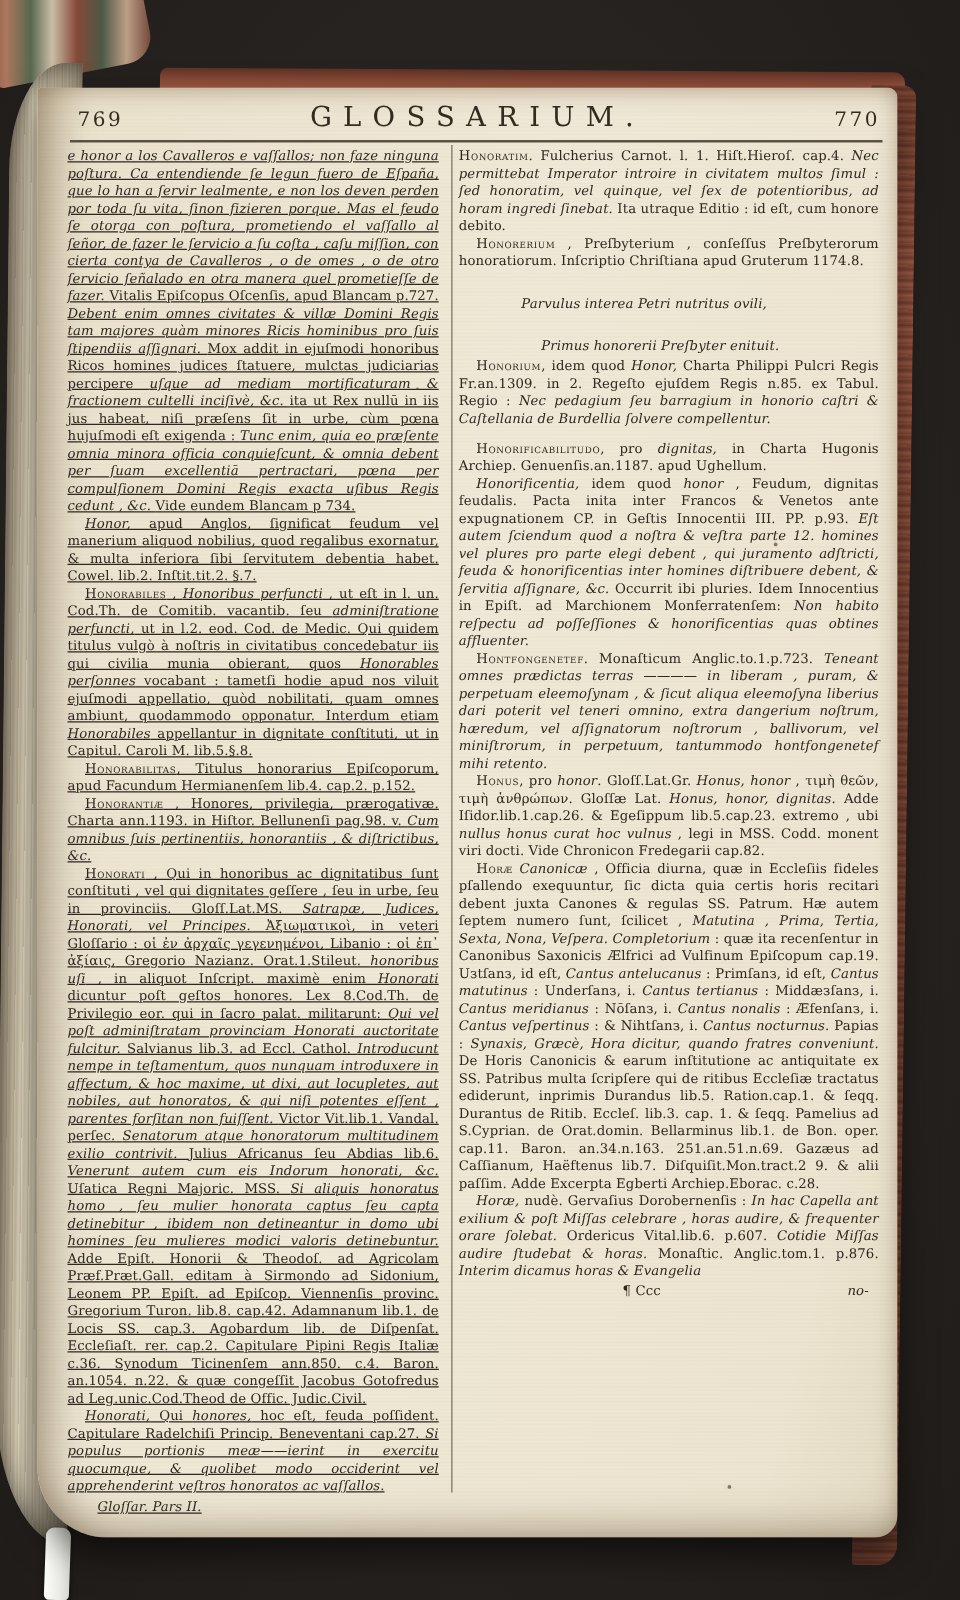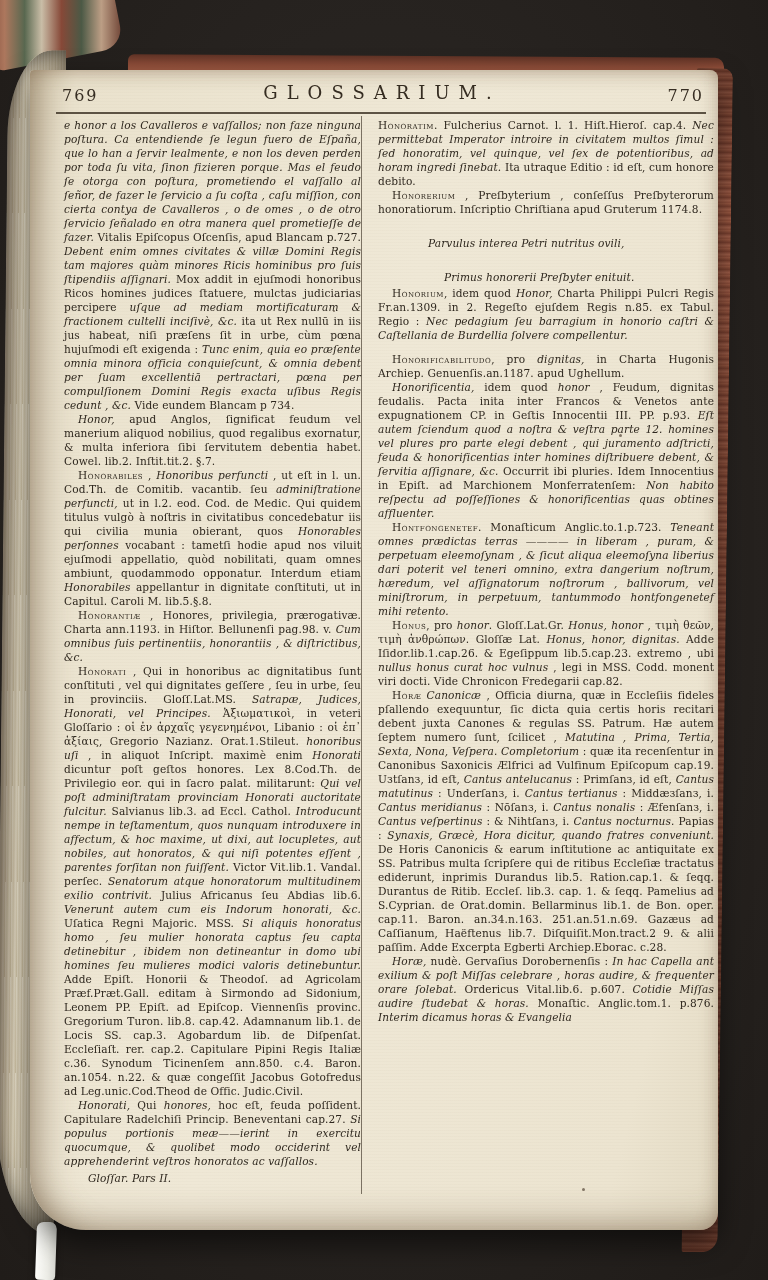--- a/index.html
+++ b/index.html
@@ -66,29 +66,29 @@
   }
   .speck{position:absolute;border-radius:50%;background:#4a3b2c;opacity:.65;}
 
   
   #page-header{position:absolute;left:28px;top:12px;width:648px;height:30px;}
   .pagenum{position:absolute;top:4px;font-size:16px;letter-spacing:2px;color:#362d22;}
   #pn-left{left:4px;}
   #pn-right{right:2px;}
   #page-title{
     position:absolute;left:50%;top:0;transform:translateX(-50%);
-    font-size:18px;letter-spacing:9px;white-space:nowrap;color:#352c21;
+    font-size:22px;letter-spacing:9px;white-space:nowrap;color:#352c21;
   }
   #header-rule{position:absolute;left:26px;top:42px;width:650px;height:2px;background:#43382a;opacity:.85;}
   #column-divider{position:absolute;left:331px;top:46px;width:1px;height:1078px;background:rgba(62,50,38,.65);}
 
   
   .col{position:absolute;top:48px;font-size:10.6px;line-height:14px;color:#2e271e;}
-  #column-left{left:34px;width:297px;}
-  #column-right{left:348px;width:336px;}
+  #column-left{left:24px;width:297px;text-decoration:underline;}
+  #column-right{left:337px;width:336px;}
   .para{margin:0;text-align:justify;letter-spacing:.1px;}
   .p-ind{text-indent:14px;}
   .p-gap{margin-top:10px;}
   .p-verse{font-style:italic;text-align:left;margin-top:20px;}
   .p-verse.v1{margin-left:50px;}
   .p-verse.v2{margin-left:66px;margin-bottom:2px;}
   .p-sig{font-style:italic;margin-left:24px;margin-top:3px;text-align:left;}
   .p-sigrow{position:relative;height:16px;margin-top:2px;text-align:left;}
   .p-sigrow .s0{position:absolute;left:39%;}
   .p-sigrow .s1{position:absolute;right:8px;font-style:italic;}
@@ -112,36 +112,41 @@
       <span id="page-title">GLOSSARIUM.</span>
       <span class="pagenum" id="pn-right">770</span>
     </div>
     <div id="header-rule"></div>
     <div id="column-divider"></div>
 
     <div class="col" id="column-left">
         <p class="para"><span class="seg-i s0">e honor a los Cavalleros e vaſſallos; non faze ninguna poſtura. Ca entendiende ſe legun fuero de Eſpaña, que lo han a ſervir lealmente, e non los deven perden por toda ſu vita, ſinon fizieren porque. Mas el feudo ſe otorga con poſtura, prometiendo el vaſſallo al ſeñor, de fazer le ſervicio a ſu coſta , caſu miſſion, con cierta contya de Cavalleros , o de omes , o de otro ſervicio ſeñalado en otra manera quel prometieſſe de fazer. </span><span class="seg-r s1">Vitalis Epiſcopus Oſcenſis, apud Blancam p.727. </span><span class="seg-i s2">Debent enim omnes civitates &amp; villæ Domini Regis tam majores quàm minores Ricis hominibus pro ſuis ſtipendiis aſſignari. </span><span class="seg-r s3">Mox addit in ejuſmodi honoribus Ricos homines judices ſtatuere, mulctas judiciarias percipere </span><span class="seg-i s4">uſque ad mediam mortificaturam &amp; fractionem cultelli inciſivè, &amp;c. </span><span class="seg-r s5">ita ut Rex nullū in iis jus habeat, niſi præſens ſit in urbe, cùm pœna hujuſmodi eſt exigenda : </span><span class="seg-i s6">Tunc enim, quia eo præſente omnia minora officia conquieſcunt, &amp; omnia debent per ſuam excellentiā pertractari, pœna per compulſionem Domini Regis exacta uſibus Regis cedunt , &amp;c. </span><span class="seg-r s7">Vide eundem Blancam p 734.</span></p>
         <p class="para p-ind"><span class="seg-i s0">Honor,</span><span class="seg-r s1"> apud Anglos, ſignificat feudum vel manerium aliquod nobilius, quod regalibus exornatur, &amp; multa inferiora ſibi ſervitutem debentia habet. Cowel. lib.2. Inſtit.tit.2. §.7.</span></p>
         <p class="para p-ind"><span class="seg-c s0">Honorabiles</span><span class="seg-r s1"> , </span><span class="seg-i s2">Honoribus perfuncti</span><span class="seg-r s3"> , ut eſt in l. un. Cod.Th. de Comitib. vacantib. ſeu </span><span class="seg-i s4">adminiſtratione perfuncti,</span><span class="seg-r s5"> ut in l.2. eod. Cod. de Medic. Qui quidem titulus vulgò à noſtris in civitatibus concedebatur iis qui civilia munia obierant, quos </span><span class="seg-i s6">Honorables perſonnes</span><span class="seg-r s7"> vocabant : tametſi hodie apud nos viluit ejuſmodi appellatio, quòd nobilitati, quam omnes ambiunt, quodammodo opponatur. Interdum etiam </span><span class="seg-i s8">Honorabiles</span><span class="seg-r s9"> appellantur in dignitate conſtituti, ut in Capitul. Caroli M. lib.5.§.8.</span></p>
+        <p class="para p-ind"><span class="seg-c s0">Honorabilitas</span><span class="seg-r s1">, Titulus honorarius Epiſcoporum, apud Facundum Hermianenſem lib.4. cap.2. p.152.</span></p>
         <p class="para p-ind"><span class="seg-c s0">Honorantiæ</span><span class="seg-r s1"> , Honores, privilegia, prærogativæ. Charta ann.1193. in Hiſtor. Bellunenſi pag.98. v. </span><span class="seg-i s2">Cum omnibus ſuis pertinentiis, honorantiis , &amp; diſtrictibus, &amp;c.</span></p>
         <p class="para p-ind"><span class="seg-c s0">Honorati</span><span class="seg-r s1"> , Qui in honoribus ac dignitatibus ſunt conſtituti , vel qui dignitates geſſere , ſeu in urbe, ſeu in provinciis. Gloſſ.Lat.MS. </span><span class="seg-i s2">Satrapæ, Judices, Honorati, vel Principes. </span><span class="seg-g s3">Ἀξιωματικοὶ,</span><span class="seg-r s4"> in veteri Gloſſario : </span><span class="seg-g s5">οἱ ἐν ἀρχαῖς γεγενημένοι,</span><span class="seg-r s6"> Libanio : </span><span class="seg-g s7">οἱ ἐπ᾽ ἀξίαις,</span><span class="seg-r s8"> Gregorio Nazianz. Orat.1.Stileut. </span><span class="seg-i s9">honoribus uſi</span><span class="seg-r s10"> , in aliquot Inſcript. maximè enim </span><span class="seg-i s11">Honorati</span><span class="seg-r s12"> dicuntur poſt geſtos honores. Lex 8.Cod.Th. de Privilegio eor. qui in ſacro palat. militarunt: </span><span class="seg-i s13">Qui vel poſt adminiſtratam provinciam Honorati auctoritate fulcitur. </span><span class="seg-r s14">Salvianus lib.3. ad Eccl. Cathol. </span><span class="seg-i s15">Introducunt nempe in teſtamentum, quos nunquam introduxere in affectum, &amp; hoc maxime, ut dixi, aut locupletes, aut nobiles, aut honoratos, &amp; qui niſi potentes eſſent , parentes forſitan non fuiſſent. </span><span class="seg-r s16">Victor Vit.lib.1. Vandal. perſec. </span><span class="seg-i s17">Senatorum atque honoratorum multitudinem exilio contrivit. </span><span class="seg-r s18">Julius Africanus ſeu Abdias lib.6. </span><span class="seg-i s19">Venerunt autem cum eis Indorum honorati, &amp;c. </span><span class="seg-r s20">Uſatica Regni Majoric. MSS. </span><span class="seg-i s21">Si aliquis honoratus homo , ſeu mulier honorata captus ſeu capta detinebitur , ibidem non detineantur in domo ubi homines ſeu mulieres modici valoris detinebuntur. </span><span class="seg-r s22">Adde Epiſt. Honorii &amp; Theodoſ. ad Agricolam Præf.Præt.Gall. editam à Sirmondo ad Sidonium, Leonem PP. Epiſt. ad Epiſcop. Viennenſis provinc. Gregorium Turon. lib.8. cap.42. Adamnanum lib.1. de Locis SS. cap.3. Agobardum lib. de Diſpenſat. Eccleſiaſt. rer. cap.2. Capitulare Pipini Regis Italiæ c.36. Synodum Ticinenſem ann.850. c.4. Baron. an.1054. n.22. &amp; quæ congeſſit Jacobus Gotofredus ad Leg.unic.Cod.Theod de Offic. Judic.Civil.</span></p>
         <p class="para p-ind"><span class="seg-i s0">Honorati,</span><span class="seg-r s1"> Qui </span><span class="seg-i s2">honores,</span><span class="seg-r s3"> hoc eſt, feuda poſſident. Capitulare Radelchiſi Princip. Beneventani cap.27. </span><span class="seg-i s4">Si populus portionis meæ——ierint in exercitu quocumque, &amp; quolibet modo occiderint vel apprehenderint veſtros honoratos ac vaſſallos.</span></p>
         <p class="para p-sig"><span class="seg-i s0">Gloſſar. Pars II.</span></p>
       </div>
     <div class="col" id="column-right">
         <p class="para"><span class="seg-c s0">Honoratim</span><span class="seg-r s1">. Fulcherius Carnot. l. 1. Hiſt.Hieroſ. cap.4. </span><span class="seg-i s2">Nec permittebat Imperator introire in civitatem multos ſimul : ſed honoratim, vel quinque, vel ſex de potentioribus, ad horam ingredi ſinebat. </span><span class="seg-r s3">Ita utraque Editio : id eſt, cum honore debito.</span></p>
         <p class="para p-ind"><span class="seg-c s0">Honorerium</span><span class="seg-r s1"> , Preſbyterium , conſeſſus Preſbyterorum honoratiorum. Inſcriptio Chriſtiana apud Gruterum 1174.8.</span></p>
         <p class="para p-verse v1"><span class="seg-i s0">Parvulus interea Petri nutritus ovili,</span></p>
         <p class="para p-verse v2"><span class="seg-i s0">Primus honorerii Preſbyter enituit.</span></p>
         <p class="para p-ind"><span class="seg-c s0">Honorium</span><span class="seg-r s1">, idem quod </span><span class="seg-i s2">Honor,</span><span class="seg-r s3"> Charta Philippi Pulcri Regis Fr.an.1309. in 2. Regeſto ejuſdem Regis n.85. ex Tabul. Regio : </span><span class="seg-i s4">Nec pedagium ſeu barragium in honorio caſtri &amp; Caſtellania de Burdellia ſolvere compellentur.</span></p>
         <p class="para p-ind p-gap"><span class="seg-c s0">Honorificabilitudo</span><span class="seg-r s1">, pro </span><span class="seg-i s2">dignitas,</span><span class="seg-r s3"> in Charta Hugonis Archiep. Genuenſis.an.1187. apud Ughellum.</span></p>
         <p class="para p-ind"><span class="seg-i s0">Honorificentia,</span><span class="seg-r s1"> idem quod </span><span class="seg-i s2">honor</span><span class="seg-r s3"> , Feudum, dignitas feudalis. Pacta inita inter Francos &amp; Venetos ante expugnationem CP. in Geſtis Innocentii III. PP. p.93. </span><span class="seg-i s4">Eſt autem ſciendum quod a noſtra &amp; veſtra parte 12. homines vel plures pro parte elegi debent , qui juramento adſtricti, feuda &amp; honorificentias inter homines diſtribuere debent, &amp; ſervitia aſſignare, &amp;c. </span><span class="seg-r s5">Occurrit ibi pluries. Idem Innocentius in Epiſt. ad Marchionem Monferratenſem: </span><span class="seg-i s6">Non habito reſpectu ad poſſeſſiones &amp; honorificentias quas obtines affluenter.</span></p>
         <p class="para p-ind"><span class="seg-c s0">Hontfongenetef</span><span class="seg-r s1">. Monaſticum Anglic.to.1.p.723. </span><span class="seg-i s2">Teneant omnes prædictas terras ———— in liberam , puram, &amp; perpetuam eleemoſynam , &amp; ſicut aliqua eleemoſyna liberius dari poterit vel teneri omnino, extra dangerium noſtrum, hæredum, vel aſſignatorum noſtrorum , ballivorum, vel miniſtrorum, in perpetuum, tantummodo hontfongenetef mihi retento.</span></p>
         <p class="para p-ind"><span class="seg-c s0">Honus</span><span class="seg-r s1">, pro </span><span class="seg-i s2">honor</span><span class="seg-r s3">. Gloſſ.Lat.Gr. </span><span class="seg-i s4">Honus, honor</span><span class="seg-r s5"> , </span><span class="seg-g s6">τιμὴ θεῶν, τιμὴ ἀνθρώπων.</span><span class="seg-r s7"> Gloſſæ Lat. </span><span class="seg-i s8">Honus, honor, dignitas.</span><span class="seg-r s9"> Adde Iſidor.lib.1.cap.26. &amp; Egeſippum lib.5.cap.23. extremo , ubi </span><span class="seg-i s10">nullus honus curat hoc vulnus</span><span class="seg-r s11"> , legi in MSS. Codd. monent viri docti. Vide Chronicon Fredegarii cap.82.</span></p>
         <p class="para p-ind"><span class="seg-c s0">Horæ</span><span class="seg-i s1"> Canonicæ</span><span class="seg-r s2"> , Officia diurna, quæ in Eccleſiis fideles pſallendo exequuntur, ſic dicta quia certis horis recitari debent juxta Canones &amp; regulas SS. Patrum. Hæ autem ſeptem numero ſunt, ſcilicet , </span><span class="seg-i s3">Matutina , Prima, Tertia, Sexta, Nona, Veſpera. Completorium</span><span class="seg-r s4"> : quæ ita recenſentur in Canonibus Saxonicis Ælfrici ad Vulfinum Epiſcopum cap.19. Uзtſanз, id eſt, </span><span class="seg-i s5">Cantus antelucanus</span><span class="seg-r s6"> : Primſanз, id eſt, </span><span class="seg-i s7">Cantus matutinus</span><span class="seg-r s8"> : Underſanз, i. </span><span class="seg-i s9">Cantus tertianus</span><span class="seg-r s10"> : Middæзſanз, i. </span><span class="seg-i s11">Cantus meridianus</span><span class="seg-r s12"> : Nōſanз, i. </span><span class="seg-i s13">Cantus nonalis</span><span class="seg-r s14"> : Æfenſanз, i. </span><span class="seg-i s15">Cantus veſpertinus</span><span class="seg-r s16"> : &amp; Nihtſanз, i. </span><span class="seg-i s17">Cantus nocturnus.</span><span class="seg-r s18"> Papias : </span><span class="seg-i s19">Synaxis, Græcè, Hora dicitur, quando fratres conveniunt. </span><span class="seg-r s20">De Horis Canonicis &amp; earum inſtitutione ac antiquitate ex SS. Patribus multa ſcripſere qui de ritibus Eccleſiæ tractatus ediderunt, inprimis Durandus lib.5. Ration.cap.1. &amp; ſeqq. Durantus de Ritib. Eccleſ. lib.3. cap. 1. &amp; ſeqq. Pamelius ad S.Cyprian. de Orat.domin. Bellarminus lib.1. de Bon. oper. cap.11. Baron. an.34.n.163. 251.an.51.n.69. Gazæus ad Caſſianum, Haëftenus lib.7. Diſquiſit.Mon.tract.2 9. &amp; alii paſſim. Adde Excerpta Egberti Archiep.Eborac. c.28.</span></p>
         <p class="para p-ind"><span class="seg-i s0">Horæ,</span><span class="seg-r s1"> nudè. Gervaſius Dorobernenſis : </span><span class="seg-i s2">In hac Capella ant exilium &amp; poſt Miſſas celebrare , horas audire, &amp; frequenter orare ſolebat. </span><span class="seg-r s3">Ordericus Vital.lib.6. p.607. </span><span class="seg-i s4">Cotidie Miſſas audire ſtudebat &amp; horas. </span><span class="seg-r s5">Monaſtic. Anglic.tom.1. p.876. </span><span class="seg-i s6">Interim dicamus horas &amp; Evangelia</span></p>
+        <p class="para p-sigrow">
+          <span class="seg-r s0">¶ Ccc</span>
+          <span class="seg-i s1">no-</span>
+        </p>
       </div>
 
     <div class="speck" style="left:589px;top:364px;width:3px;height:3px;"></div>
     <div class="speck" style="left:552px;top:1118px;width:3px;height:3px;"></div>
     <div class="speck" style="left:303px;top:240px;width:2px;height:2px;"></div>
   </div>
 </div>
 
 </body></html>

